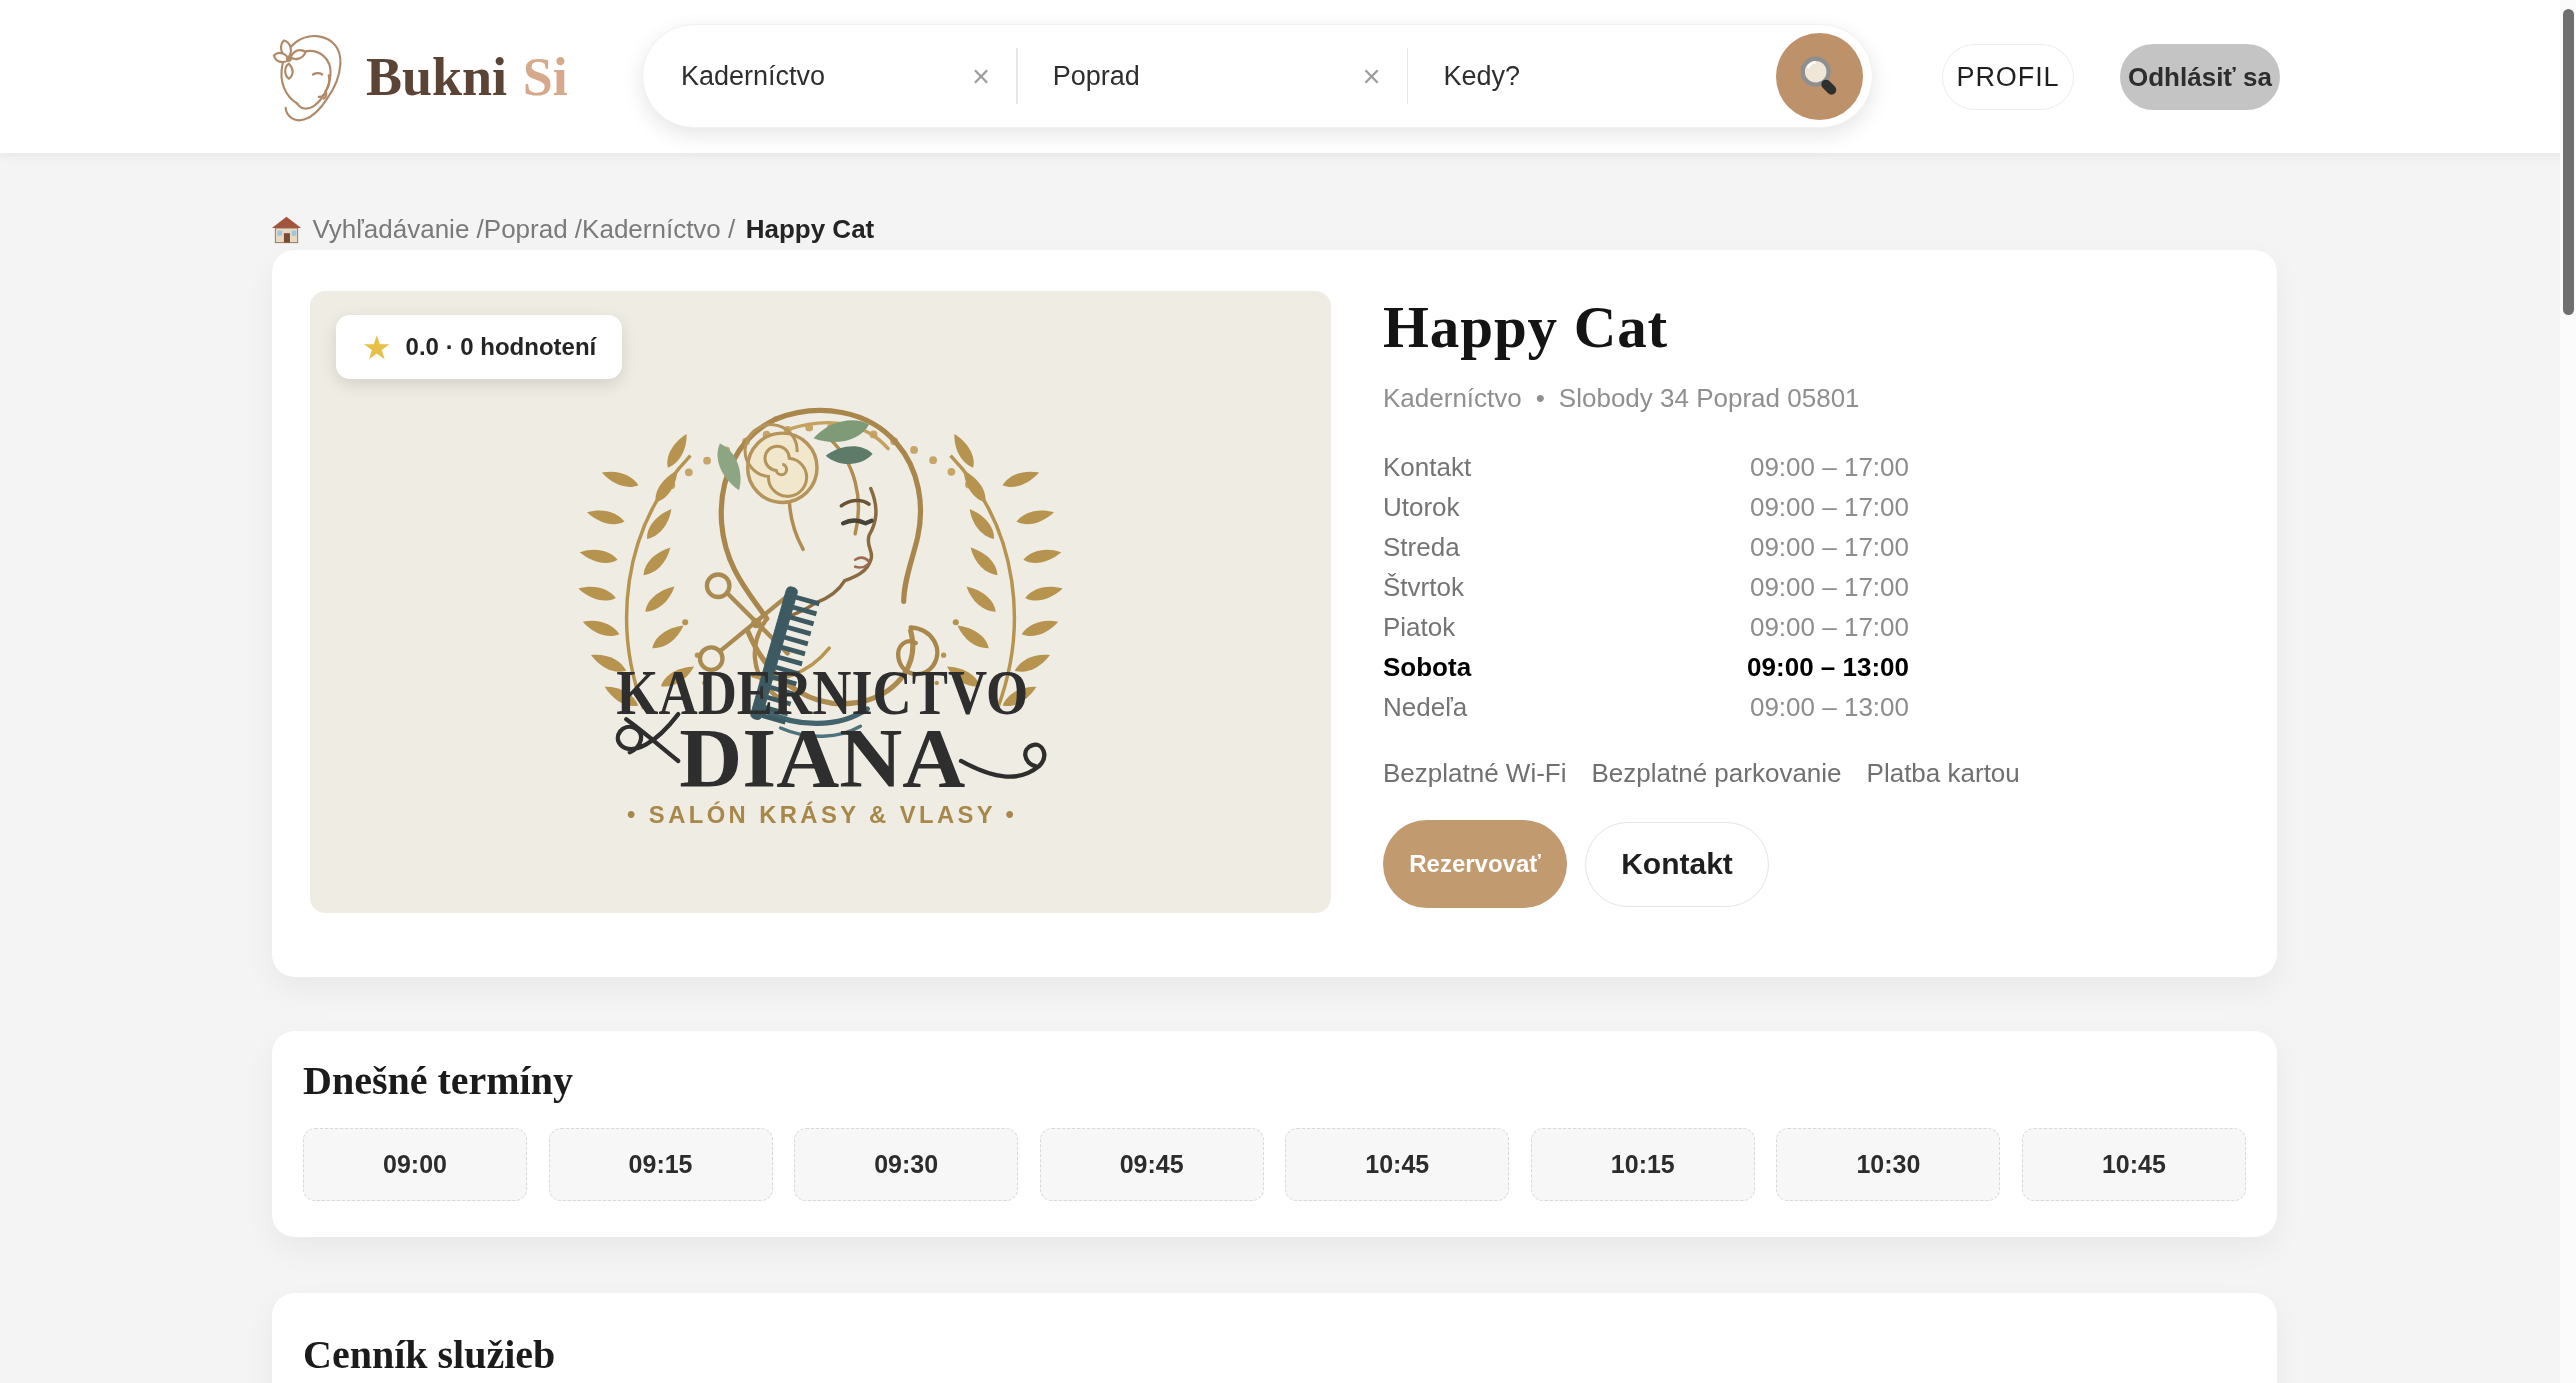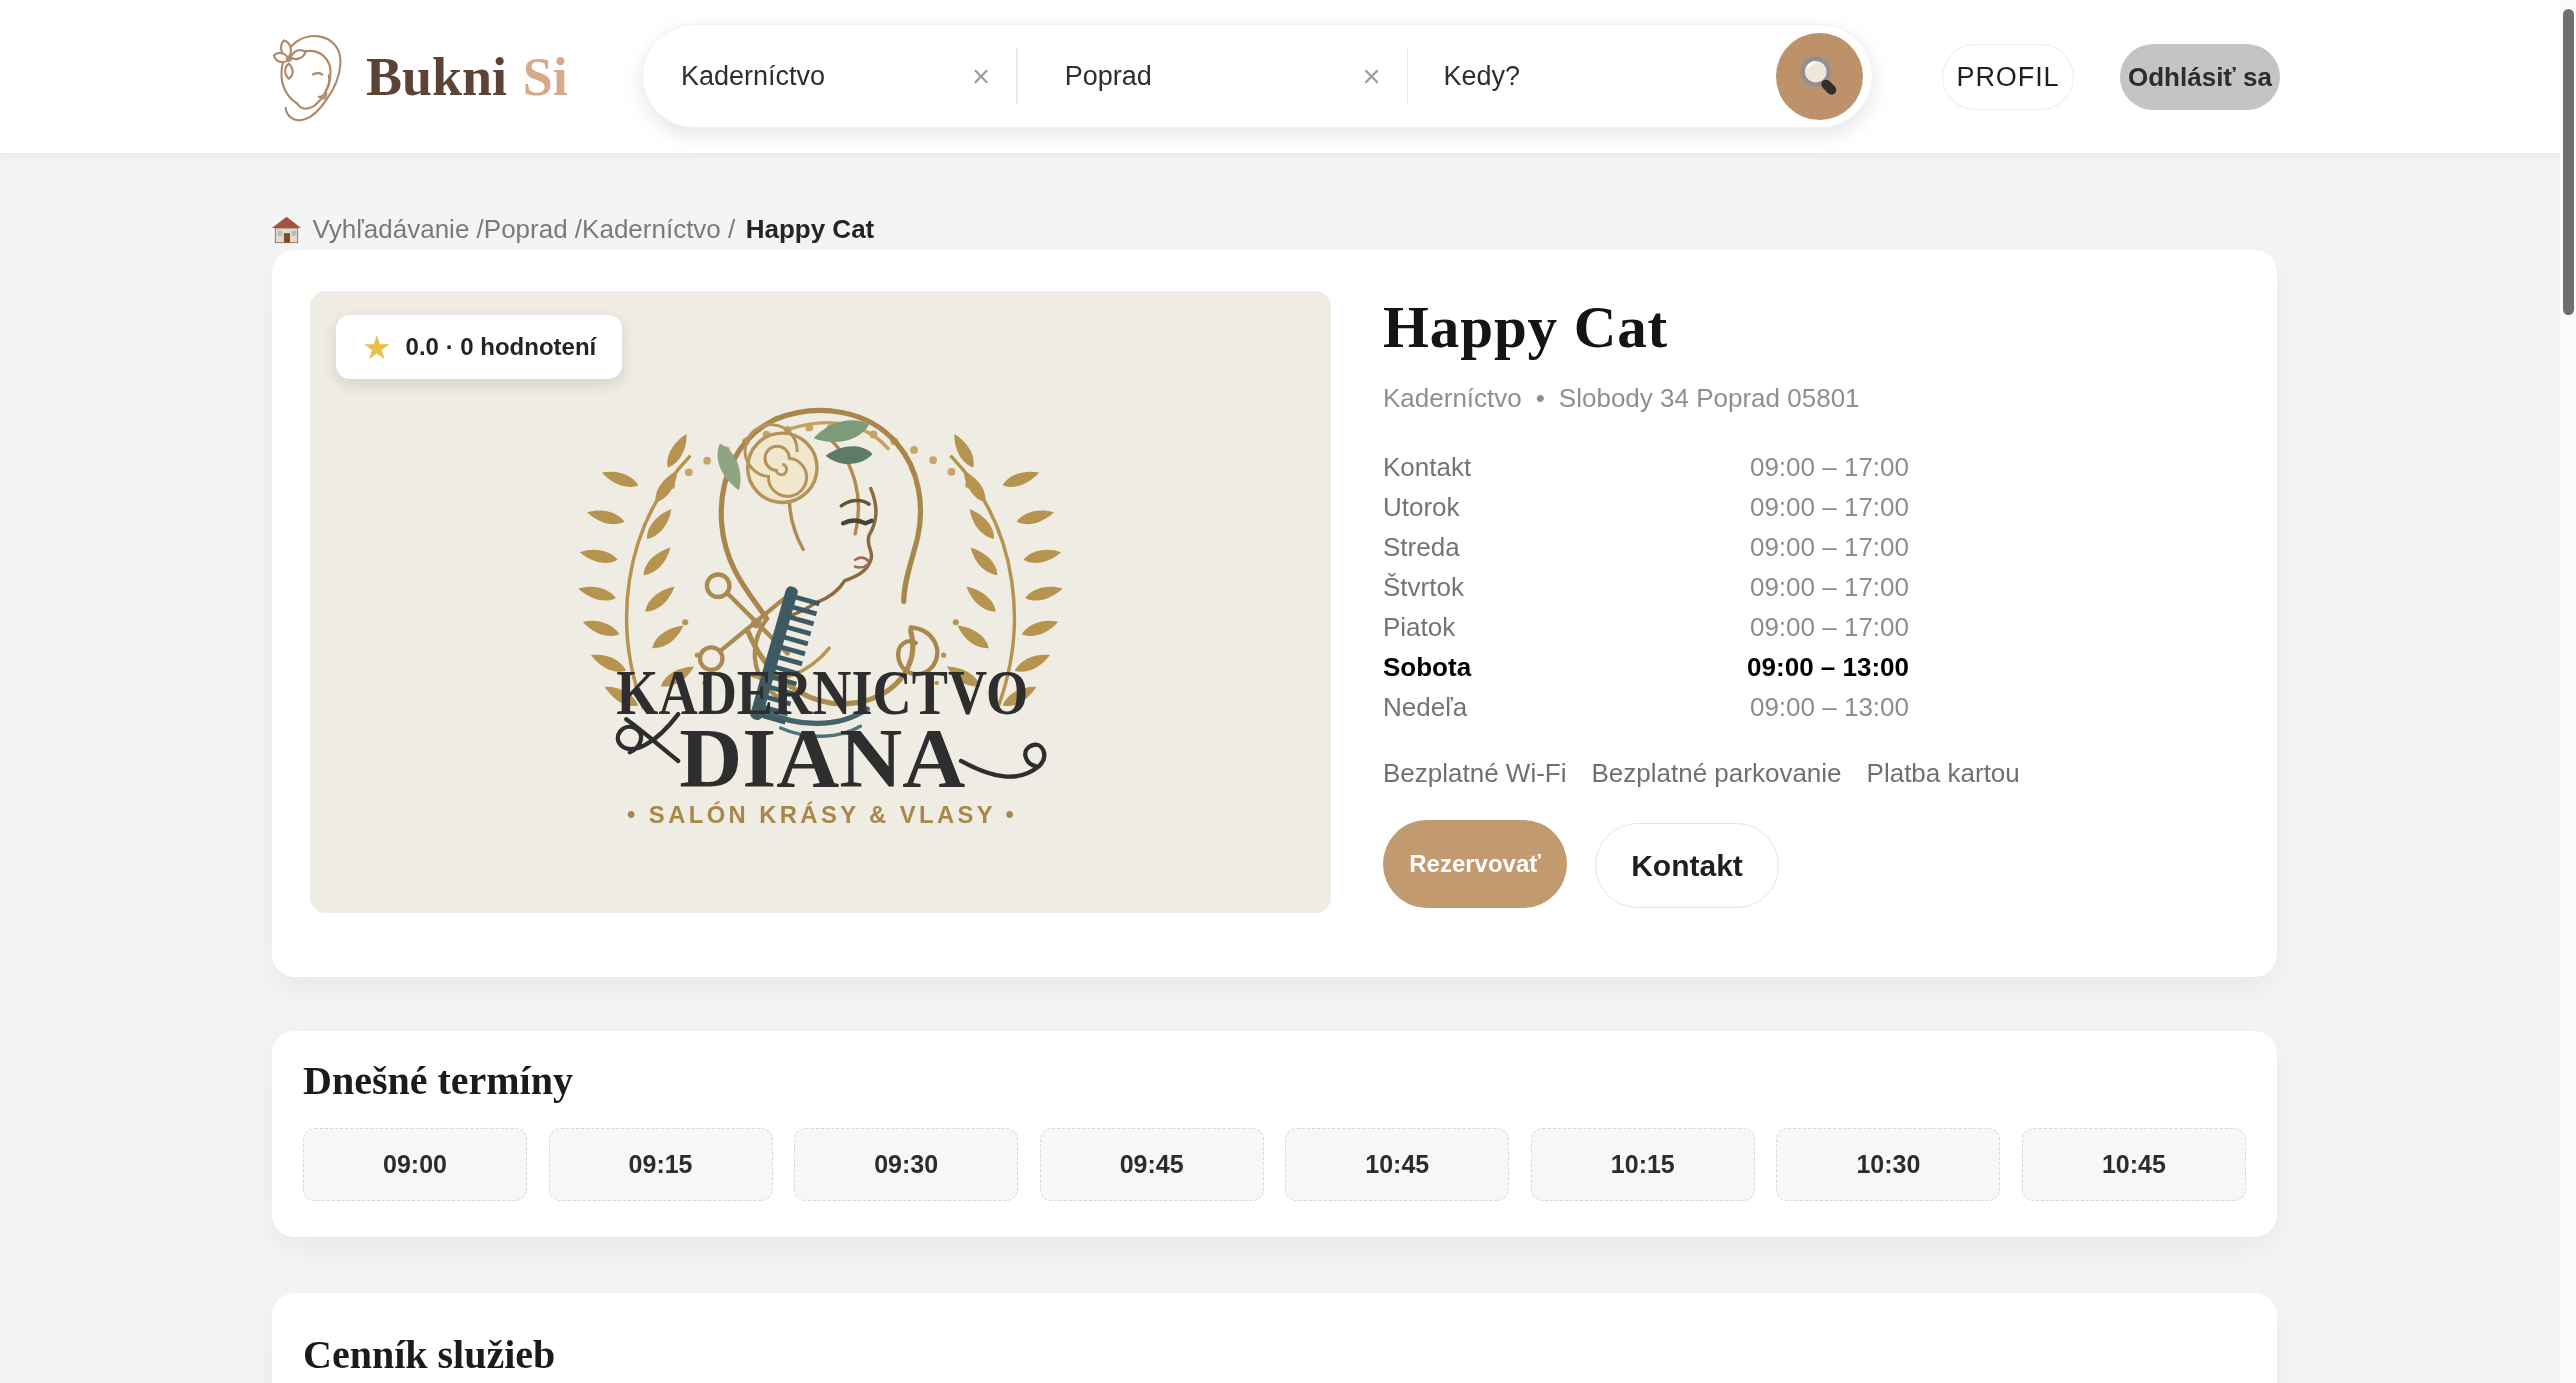--- a/index.html
+++ b/index.html
@@ -21,21 +21,21 @@
   .brand-w1{color:#5b4436;}
   .brand-w2{color:#d6a98c;margin-left:15.6px;}
 
   .searchbar{position:absolute;left:642px;top:24px;width:1231px;height:104px;background:#fff;
     border-radius:52px;box-shadow:0 7px 21px rgba(0,0,0,.10);border:0.9px solid #f1f1f1;
     display:flex;align-items:center;box-sizing:border-box;}
   .seg{display:flex;align-items:center;height:100%;}
   .seg input{border:none;outline:none;background:transparent;font-size:27px;color:#2e2e2e;width:100%;}
   .seg input::placeholder{color:#2e2e2e;opacity:1;}
   .seg-service{width:373px;padding-left:36px;box-sizing:border-box;}
-  .seg-city{width:389px;padding-left:45px;box-sizing:border-box;}
+  .seg-city{width:389px;padding-left:33px;box-sizing:border-box;}
   .seg-date{flex:1;padding-left:33px;}
   .clear-btn{background:none;border:none;font-size:31px;color:#9c9c9c;margin-right:26px;line-height:1;padding:0;}
   .vdiv{width:1.7px;height:56px;background:#e8e8e8;flex:none;}
   .search-btn{flex:none;margin-right:8.7px;width:87px;height:87px;border-radius:50%;
     background:#bd9169;border:none;display:flex;align-items:center;justify-content:center;}
 
   .profil-btn{position:absolute;left:1942px;top:44px;width:132px;height:66px;border-radius:36px;
     background:#fff;border:1.7px solid #ececec;font-size:27px;letter-spacing:0.9px;color:#1f1f1f;font-weight:500;box-sizing:border-box;}
   .logout-btn{position:absolute;left:2120px;top:44px;width:160px;height:66px;border-radius:36px;
     background:#c4c4c4;border:none;font-size:26px;font-weight:700;color:#2d2d2d;}
@@ -59,21 +59,21 @@
 
   .salon-info{position:absolute;left:1111px;top:43px;width:877px;}
   .salon-name{margin:0;font-family:"Liberation Serif",serif;font-weight:700;font-size:59px;color:#141414;letter-spacing:0.9px;}
   .addr{margin-top:21px;font-size:26px;color:#8f8f8f;display:flex;gap:14px;align-items:center;}
   .hours{margin-top:33px;width:526px;}
   .hrow{display:flex;justify-content:space-between;align-items:center;height:40px;font-size:26px;}
   .hday{color:#747474;}
   .htime{color:#8c8c8c;}
   .hrow.today .hday,.hrow.today .htime{color:#000000;font-weight:700;}
   .amenities{margin-top:31px;display:flex;gap:25px;font-size:26px;color:#707070;}
-  .actions{margin-top:31px;display:flex;align-items:flex-end;gap:28px;}
+  .actions{margin-top:31px;display:flex;align-items:center;gap:18px;}
   .btn-reserve{width:184px;height:88px;border-radius:45px;background:#c29a70;border:none;
     color:#fff;font-weight:700;font-size:24px;}
   .btn-contact{width:184px;height:85px;border-radius:43px;background:#fff;border:1.7px solid #e4e4e4;
     font-size:30px;font-weight:600;color:#1f1f1f;box-sizing:border-box;}
 
   .card-today{margin-top:54px;height:206px;padding:26px 31px 0;box-sizing:border-box;}
   .section-title{margin:0;font-family:"Liberation Serif",serif;font-weight:700;font-size:40px;color:#1b1b1b;}
   .slots{margin-top:24px;display:flex;justify-content:space-between;}
   .slot{width:224px;height:73px;border-radius:12px;background:#f7f7f8;border:1.7px dashed #d8d8d8;
     font-size:25px;font-weight:700;color:#2c2c2c;display:flex;align-items:center;justify-content:center;box-sizing:border-box;}

